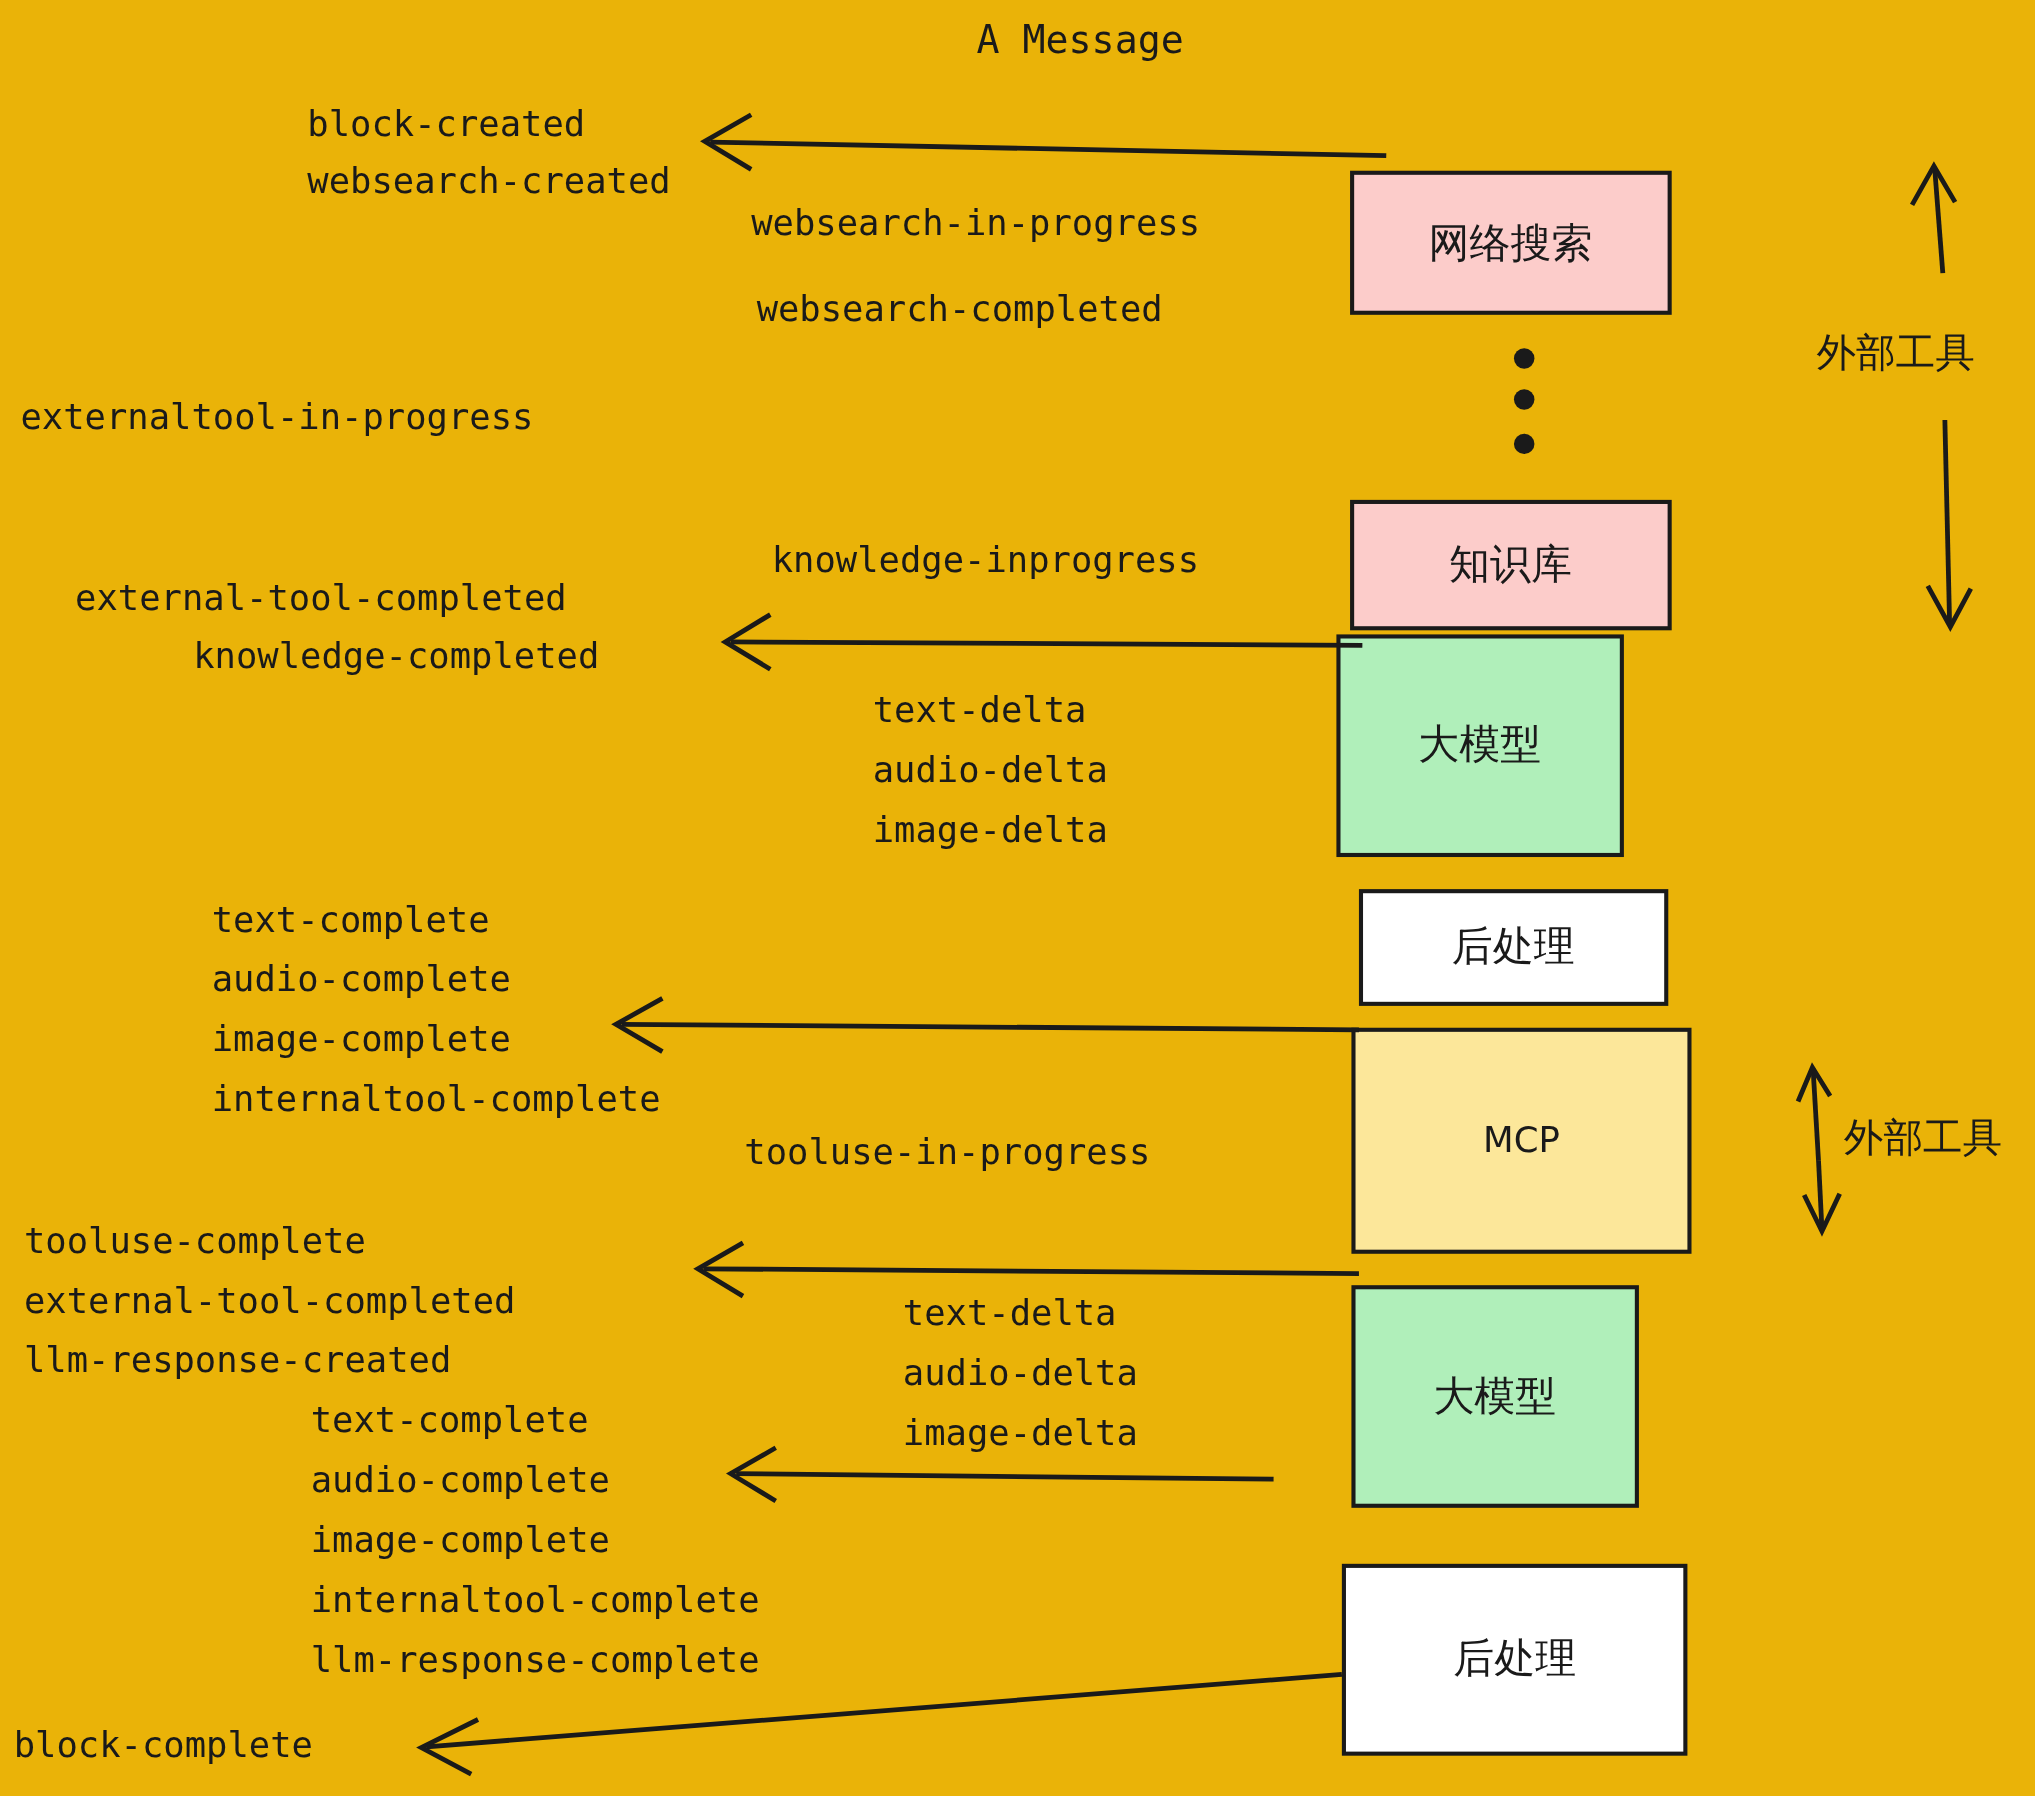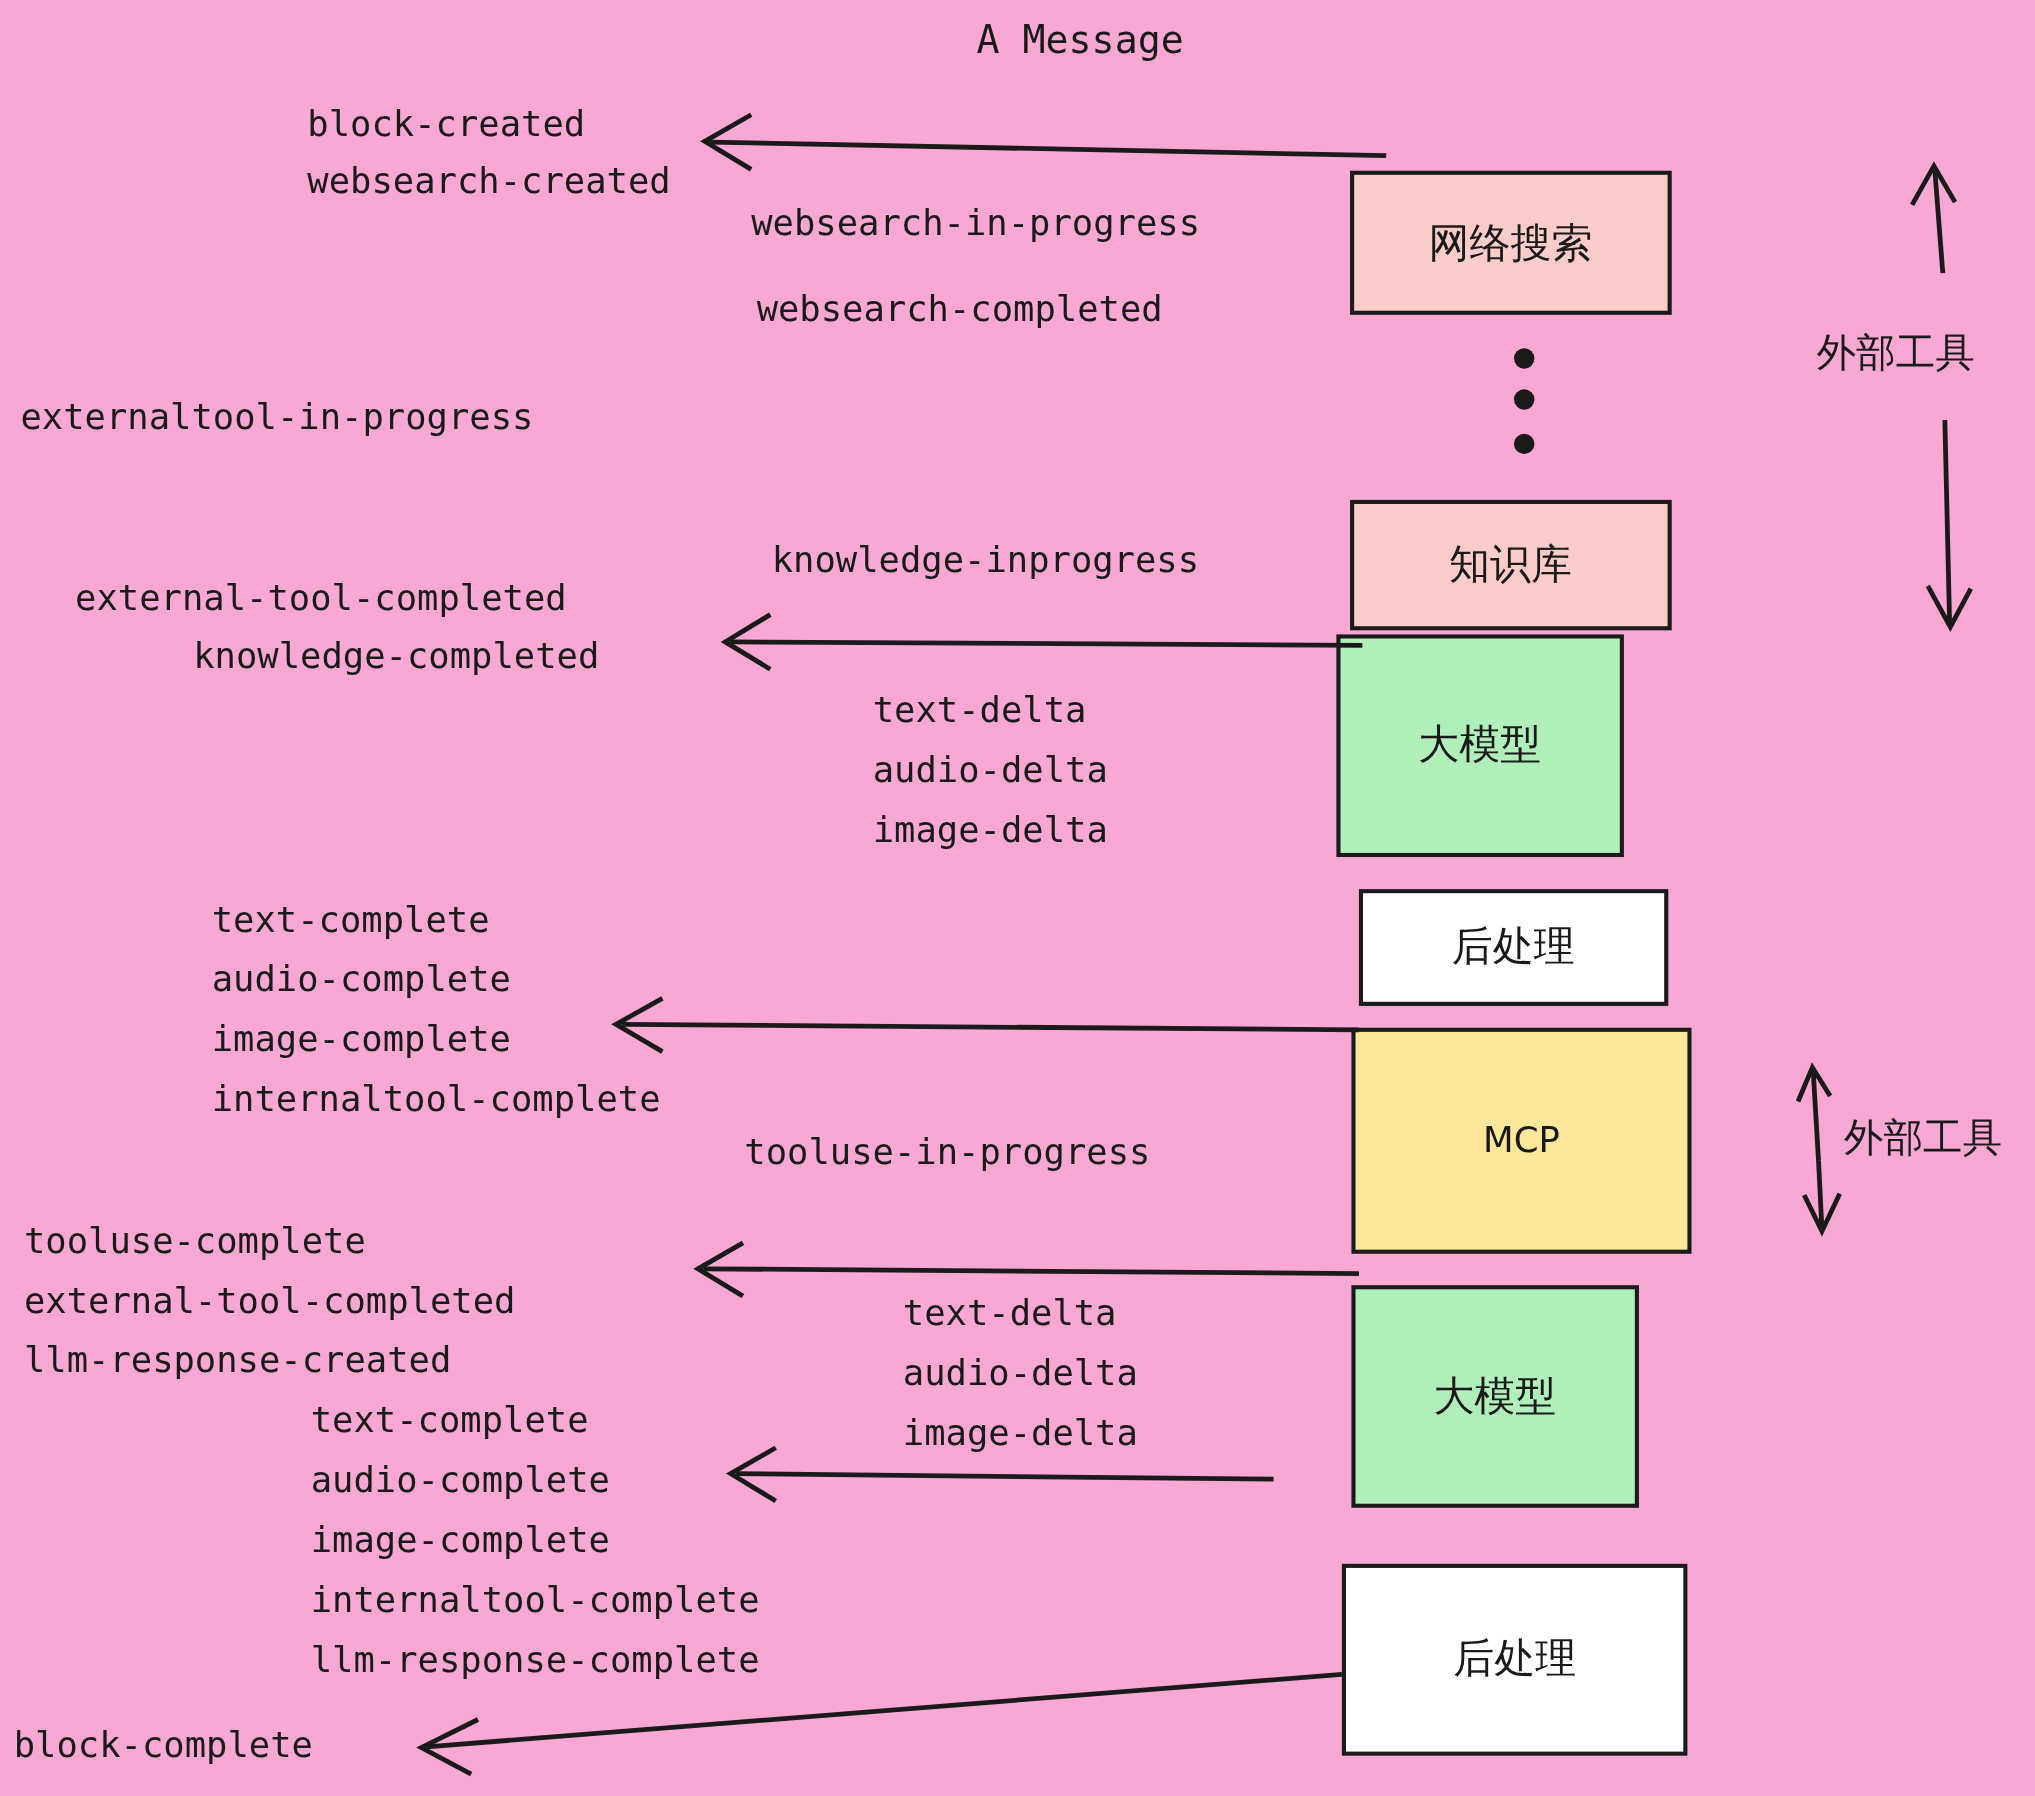--- a/index.html
+++ b/index.html
@@ -7,21 +7,21 @@
     padding: 0;
     background: #ffffff;
   }
   body {
     font-family: "DejaVu Sans", sans-serif;
   }
   #diagram-root {
     position: relative;
     width: 2035px;
     height: 1796px;
-    background: #f9a8d4;
+    background: #eab308;
     overflow: hidden;
   }
   #diagram-svg {
     position: absolute;
     inset: 0;
     width: 2035px;
     height: 1796px;
     display: block;
   }
   .evt-label {

